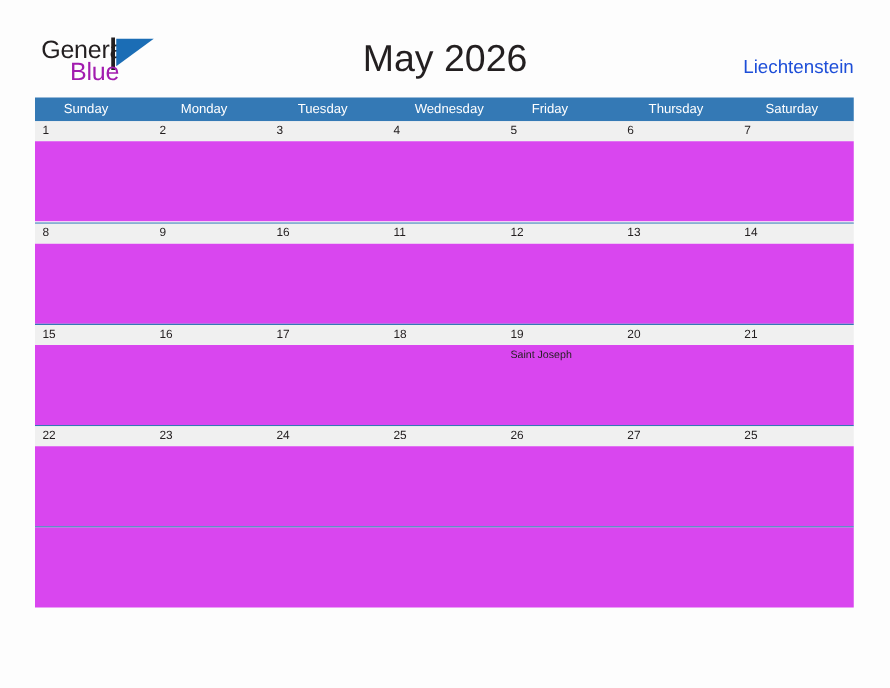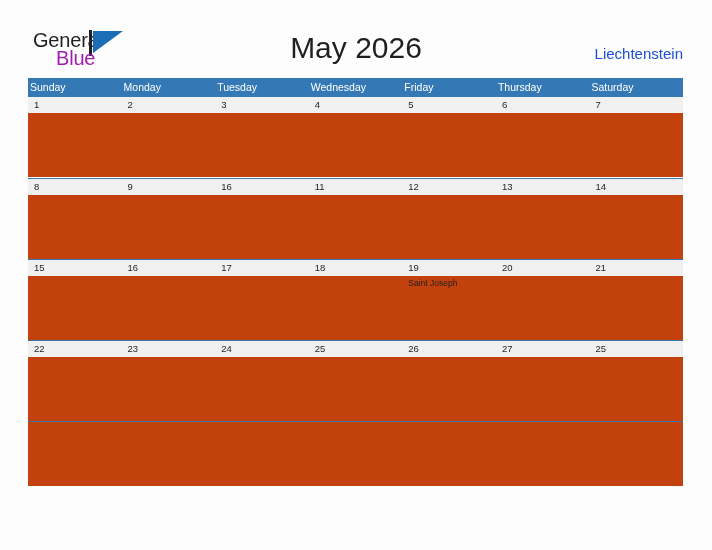--- a/index.html
+++ b/index.html
@@ -102,21 +102,21 @@
   .weekday-row {
     display: flex;
     background: #3479b5;
     height: 19px;
   }
   .weekday-cell {
     flex: 1 1 0;
     color: #ffffff;
     font-size: 10.5px;
     line-height: 19px;
-    padding-left: 2px;
+    padding-left: 23px;
     box-sizing: border-box;
     font-family: "Liberation Sans", sans-serif;
     white-space: nowrap;
   }
 
   .week-row {
     height: 81px;
     border-top: 1px solid #3479b5;
     box-sizing: border-box;
     position: relative;
@@ -125,21 +125,21 @@
     border-top: none;
   }
   .week-band {
     display: flex;
     height: 16px;
     background: #f0f0f0;
   }
   .week-body {
     display: flex;
     height: 64px;
-    background: #c2410c;
+    background: #d946ef;
   }
   .day-num {
     flex: 1 1 0;
     font-size: 9.5px;
     line-height: 16px;
     color: #231f20;
     padding-left: 6px;
     box-sizing: border-box;
     font-family: "Liberation Sans", sans-serif;
   }

